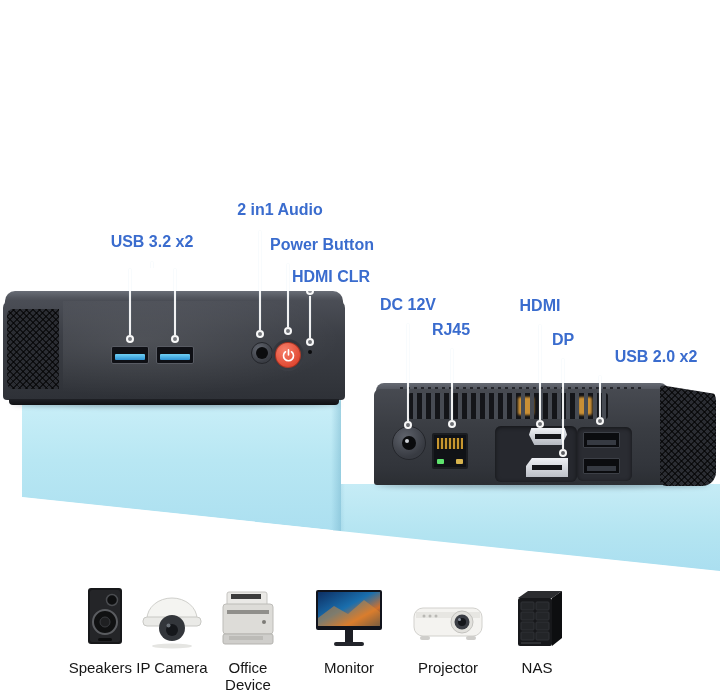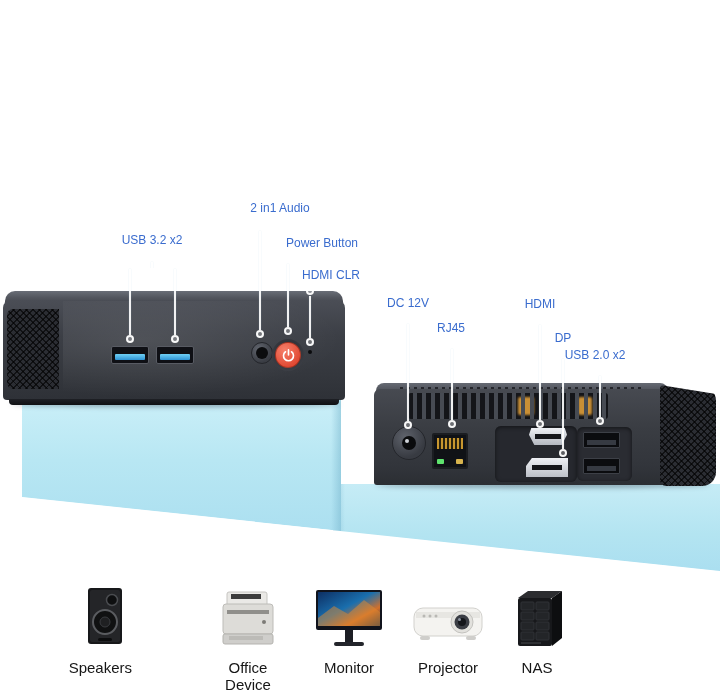--- a/index.html
+++ b/index.html
@@ -102,21 +102,21 @@
   .hdmi-port::after{content:"";position:absolute;left:6px;right:6px;top:6px;height:5px;background:#15161a;}
   .dp-port{position:absolute;left:31px;top:32px;width:42px;height:19px;
     background:linear-gradient(180deg,#eef0f4,#bcc0c8);
     clip-path:polygon(14% 0,100% 0,100% 100%,0 100%,0 42%);}
   .dp-port::after{content:"";position:absolute;left:6px;right:6px;top:7px;height:5px;background:#15161a;}
   .usb2{position:absolute;left:6px;width:37px;height:16px;background:#0b0c0f;
     border:1px solid #3d4047;border-radius:1px;box-sizing:border-box;}
   .usb2::after{content:"";position:absolute;left:3px;right:3px;bottom:2px;height:5px;background:#363a42;}
   
   .co-label{position:absolute;transform:translateX(-50%);white-space:nowrap;
-    font-size:12px;font-weight:normal;color:var(--accent,#3a6cce);}
+    font-size:16px;font-weight:bold;color:var(--accent,#3a6cce);}
   .co-line{position:absolute;width:2px;background:rgba(255,255,255,.92);
     box-shadow:0 0 1px rgba(160,200,225,.7);}
   .co-hline{position:absolute;height:2px;background:rgba(255,255,255,.92);}
   .co-dot{position:absolute;width:8px;height:8px;border-radius:50%;box-sizing:border-box;
     border:2px solid rgba(255,255,255,.95);background:rgba(255,255,255,.25);}
   
   .dev-item{position:absolute;top:580px;width:110px;display:flex;flex-direction:column;align-items:center;}
   .dev-icon{height:70px;display:flex;align-items:flex-end;justify-content:center;}
   .dev-label{margin-top:9px;max-width:78px;text-align:center;font-size:15px;line-height:17px;
     color:var(--devlabel,#161616);}
@@ -216,39 +216,52 @@
   <div class="co-label" style="left:540px;top:297px;">HDMI</div>
   <i class="co-dot" style="left:536px;top:316px;"></i>
   <i class="co-line" style="left:539px;top:325px;height:95px;"></i>
   <i class="co-dot" style="left:536px;top:420px;"></i>
 
   <div class="co-label" style="left:563px;top:331px;">DP</div>
   <i class="co-dot" style="left:559px;top:350px;"></i>
   <i class="co-line" style="left:562px;top:359px;height:90px;"></i>
   <i class="co-dot" style="left:559px;top:449px;"></i>
 
-  <div class="co-label" style="left:595px;top:348px;">USB 2.0 x2</div>
+  <div class="co-label" style="left:656px;top:348px;">USB 2.0 x2</div>
   <i class="co-dot" style="left:596px;top:367px;"></i>
   <i class="co-line" style="left:599px;top:376px;height:41px;"></i>
   <i class="co-dot" style="left:596px;top:417px;"></i>
 
   <div class="dev-item" style="left:22px;align-items:flex-end;">
     <div class="dev-icon">
       <svg width="56" height="64" viewBox="0 0 56 64">
         <rect x="12" y="2" width="34" height="56" rx="3" fill="#17181a"></rect>
         <rect x="14" y="4" width="30" height="52" rx="2" fill="#242528"></rect>
         <circle cx="36" cy="14" r="5.5" fill="#0e0f10" stroke="#4a4c50" stroke-width="1.5"></circle>
         <circle cx="29" cy="36" r="12" fill="#101112" stroke="#5a5c60" stroke-width="2"></circle>
         <circle cx="29" cy="36" r="5" fill="#1f2022" stroke="#3a3c40"></circle>
         <rect x="22" y="52" width="14" height="3" rx="1.5" fill="#0c0d0e"></rect>
       </svg>
     </div>
     <div class="dev-label">Speakers</div>
   </div>
 
+  <div class="dev-item" style="left:117px;">
+    <div class="dev-icon">
+      <svg width="74" height="64" viewBox="0 0 74 64">
+        <ellipse cx="37" cy="60" rx="20" ry="2.5" fill="#e5e5e2"></ellipse>
+        <path d="M12 33 a25 21 0 0 1 50 0 z" fill="#f4f4f1" stroke="#cfcfcb"></path>
+        <rect x="8" y="31" width="58" height="9" rx="4" fill="#eaeae7" stroke="#c8c8c4"></rect>
+        <circle cx="37" cy="42" r="13" fill="#33363b"></circle>
+        <circle cx="37" cy="44" r="6" fill="#15171b"></circle>
+        <circle cx="33.5" cy="39.5" r="2" fill="#6a7077"></circle>
+      </svg>
+    </div>
+    <div class="dev-label">IP Camera</div>
+  </div>
 
   <div class="dev-item" style="left:193px;">
     <div class="dev-icon">
       <svg width="62" height="60" viewBox="0 0 62 60">
         <rect x="10" y="2" width="40" height="14" rx="2" fill="#eae9e6" stroke="#c6c5c1"></rect>
         <rect x="14" y="4" width="30" height="5" fill="#3c3c3c"></rect>
         <rect x="6" y="14" width="50" height="30" rx="3" fill="#dddcd8" stroke="#bdbcb8"></rect>
         <rect x="10" y="20" width="42" height="4" fill="#908f8b"></rect>
         <rect x="6" y="44" width="50" height="10" rx="2" fill="#cfcecb" stroke="#b4b3af"></rect>
         <rect x="12" y="46" width="34" height="4" fill="#bcbbb7"></rect>

